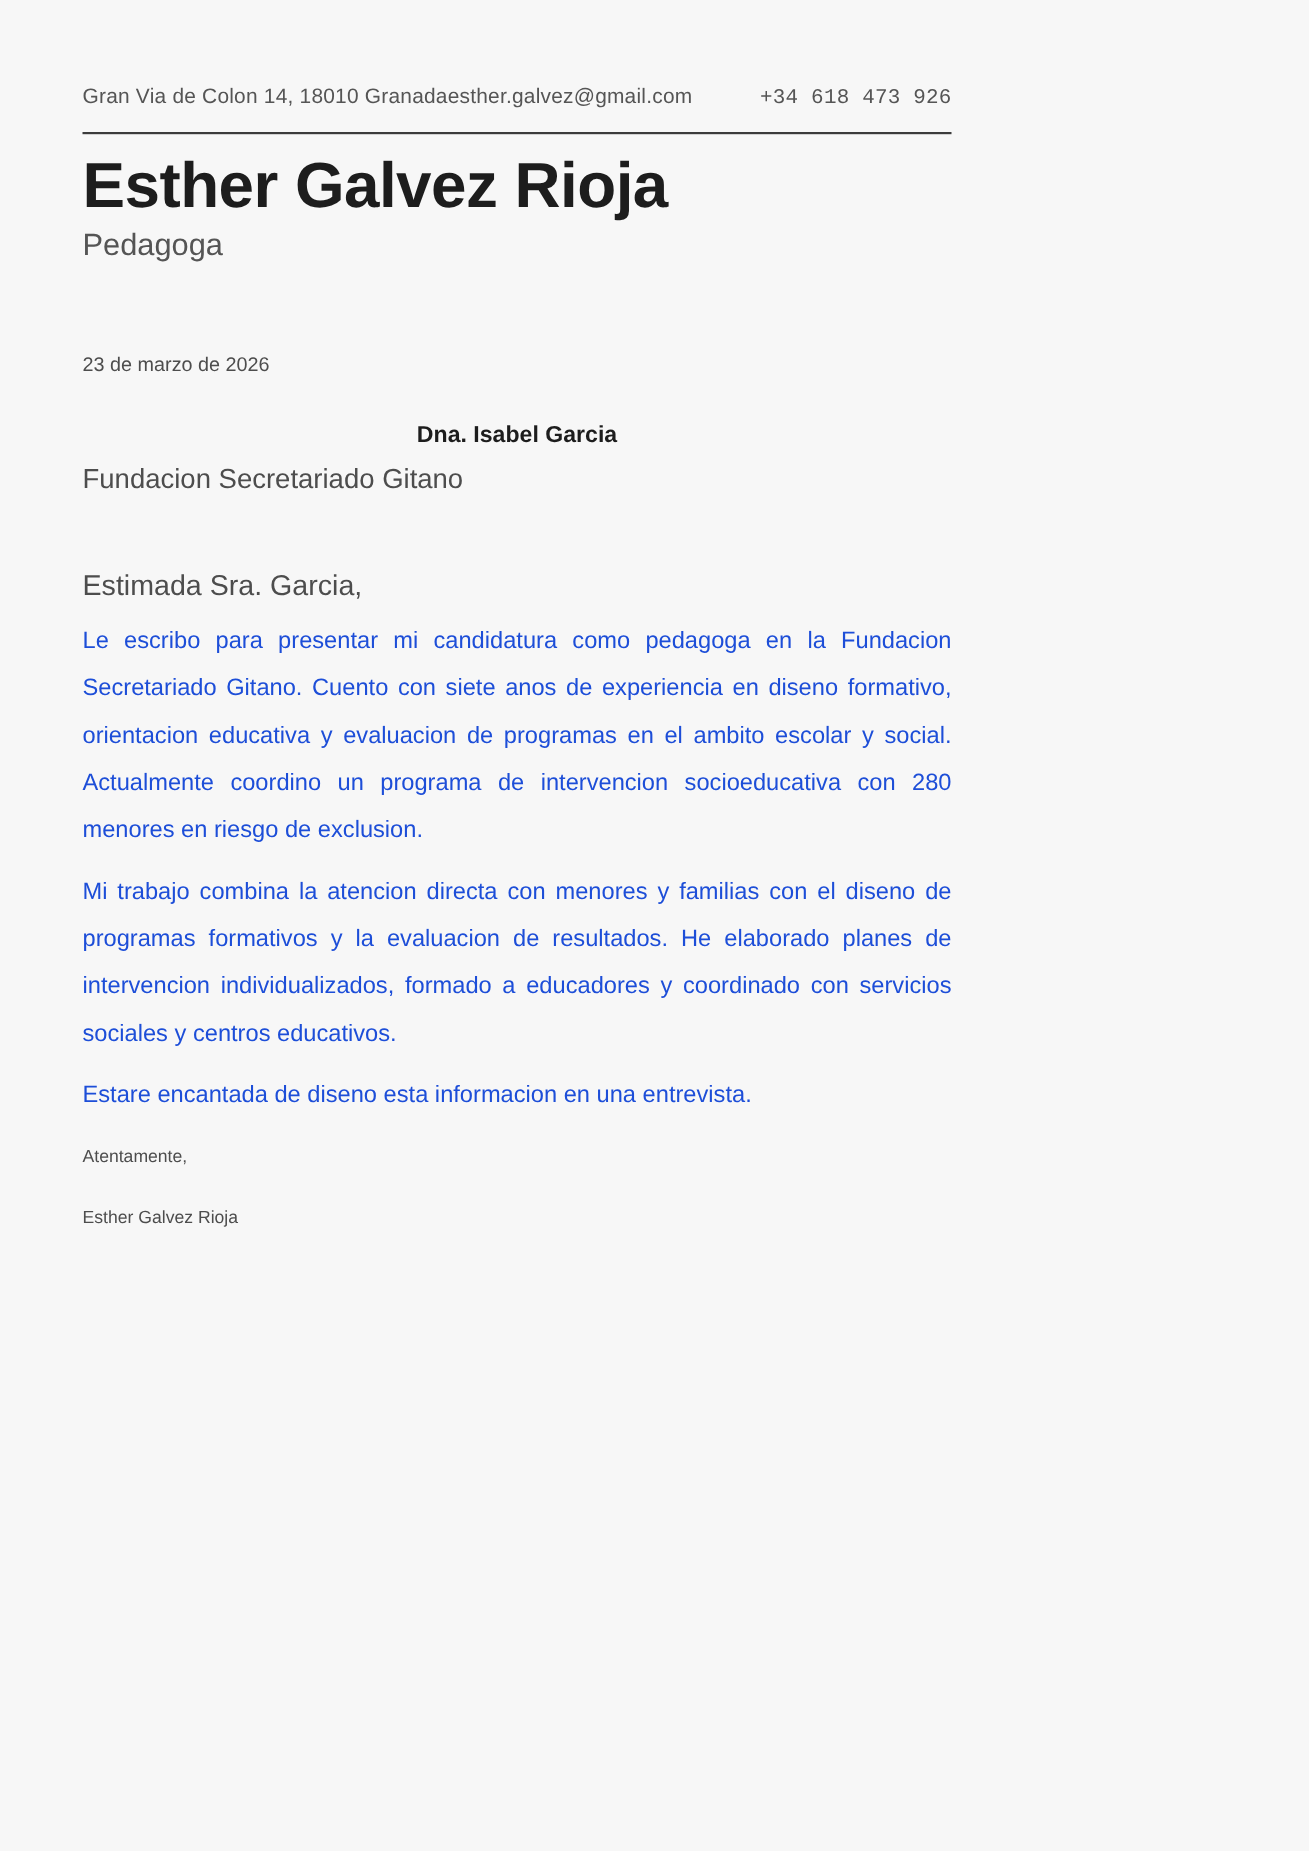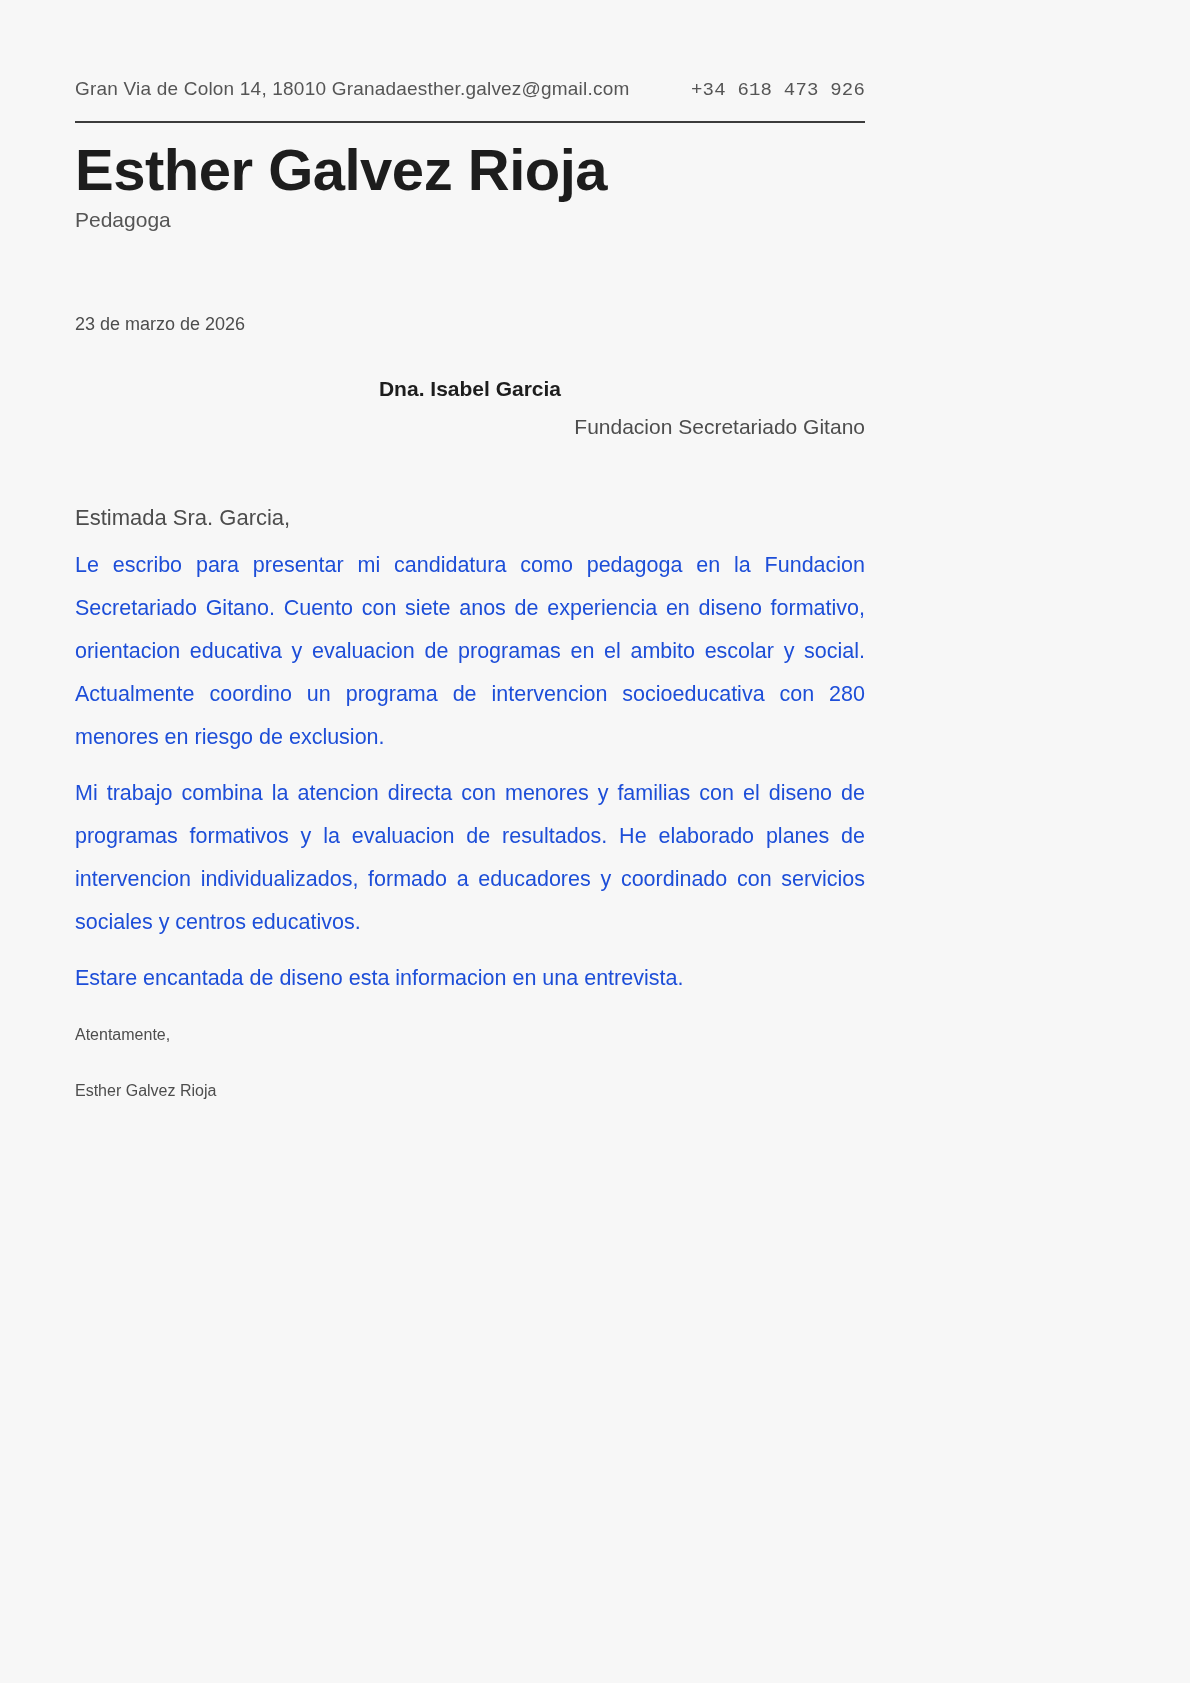--- a/index.html
+++ b/index.html
@@ -47,48 +47,47 @@
   .name {
     margin-top: 14px;
     font-size: 58px;
     font-weight: 800;
     letter-spacing: -0.5px;
     color: #1d1d1d;
     line-height: 1.15;
   }
   .job-title {
     margin-top: 4px;
-    font-size: 21px;
+    font-size: 28px;
     color: #555555;
   }
 
   
   .date {
     margin-top: 82px;
     font-size: 18px;
     color: #4d4d4d;
   }
   .recipient-name {
     margin-top: 42px;
     font-size: 21px;
     font-weight: 700;
     color: #1d1d1d;
     text-align: center;
   }
   .recipient-org {
     margin-top: 14px;
-    font-size: 21px;
+    font-size: 25px;
     color: #4d4d4d;
-    text-align: right;
   }
 
   
   .salutation {
     margin-top: 66px;
-    font-size: 22px;
+    font-size: 26px;
     color: #4d4d4d;
   }
   .body-par {
     margin-top: 13px;
     font-size: 21.5px;
     line-height: 43px;
     color: #1d4ed8;
     text-align: justify;
   }
   .closing, .signature {

